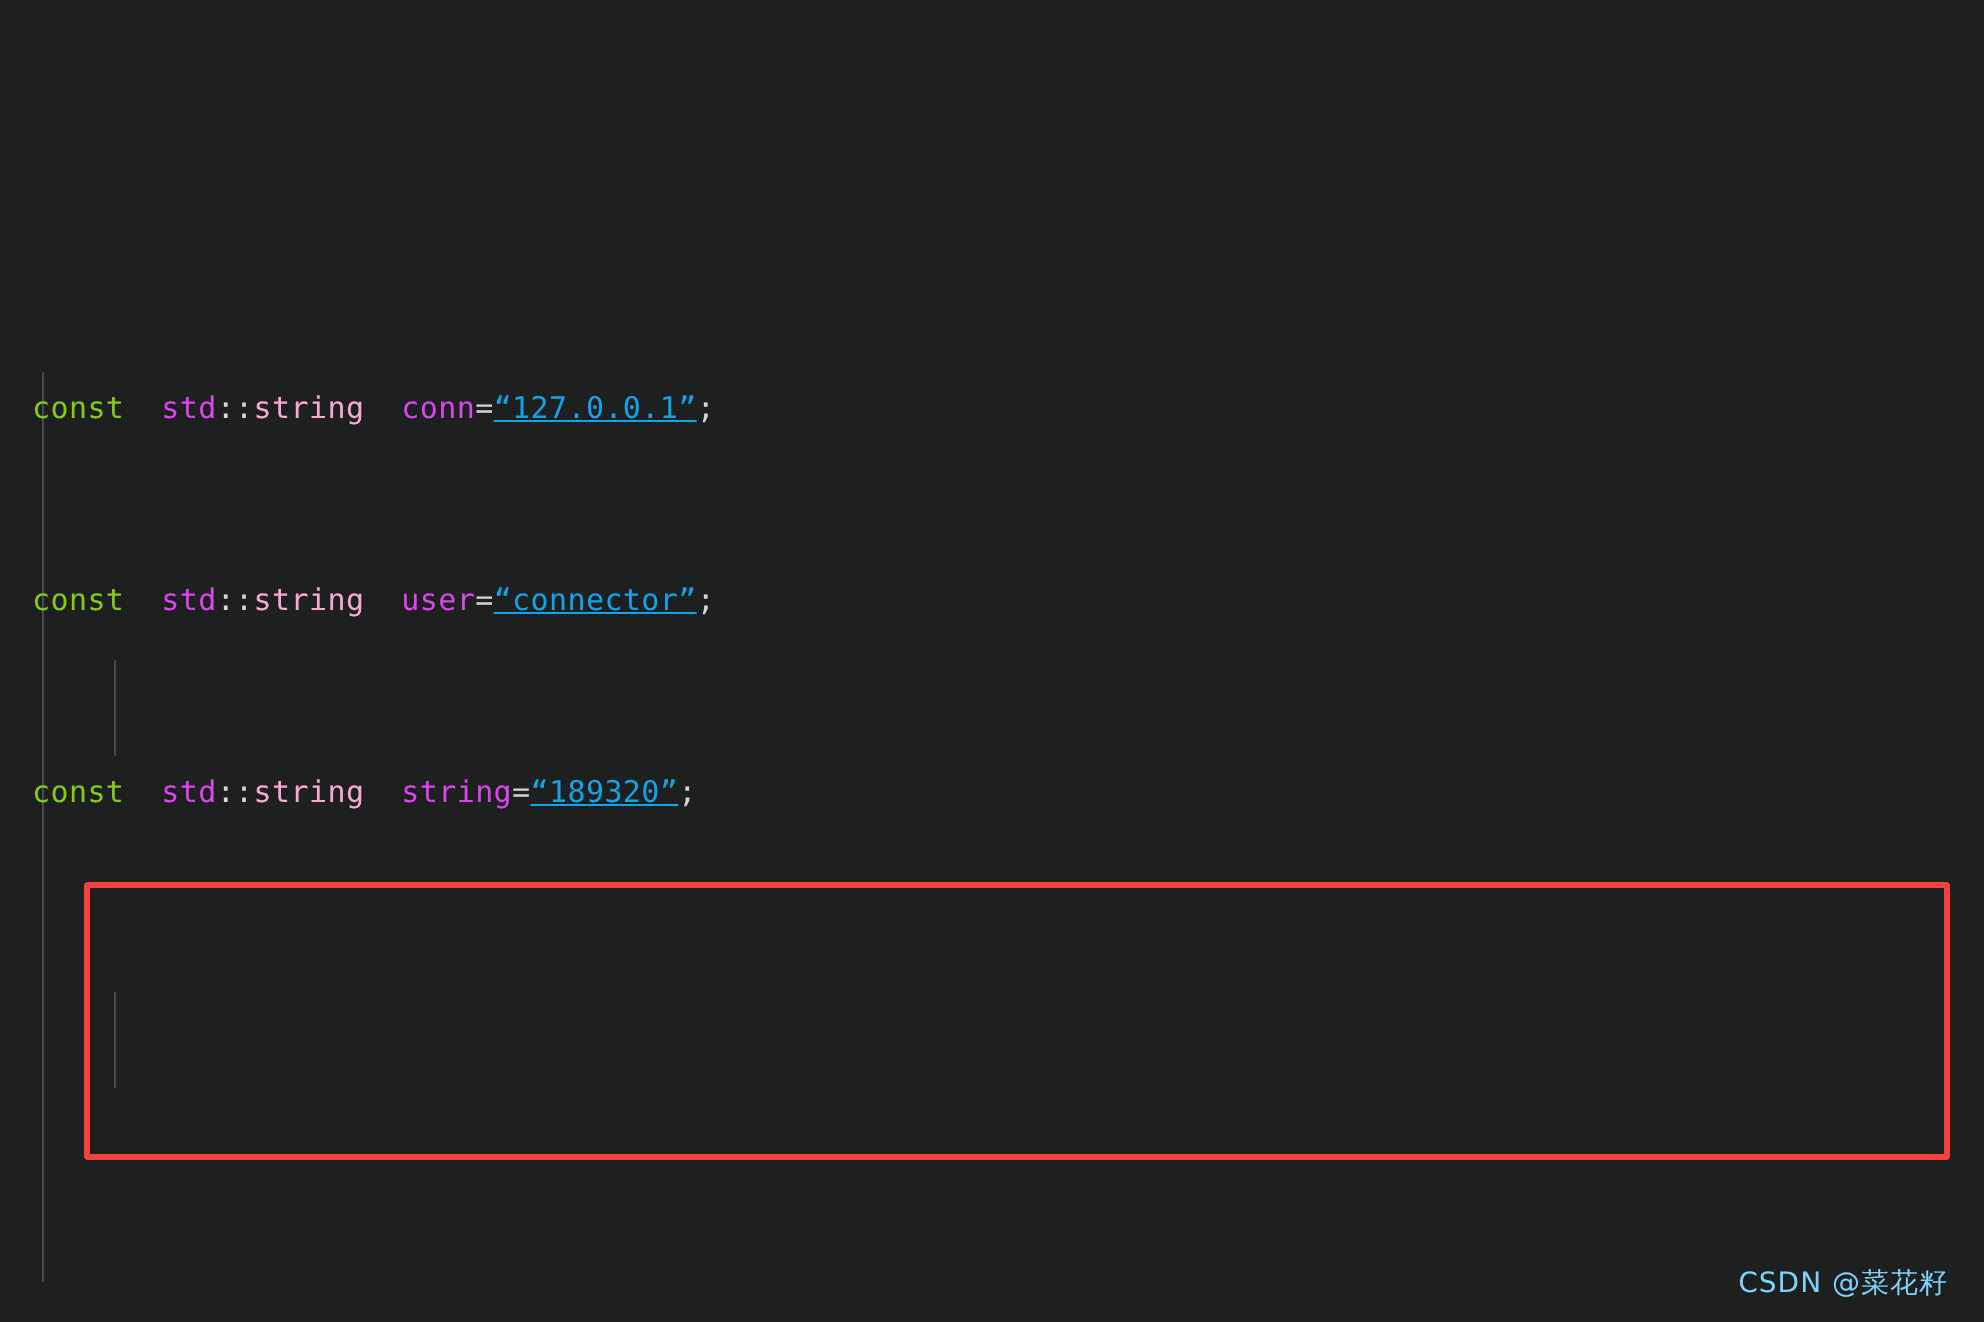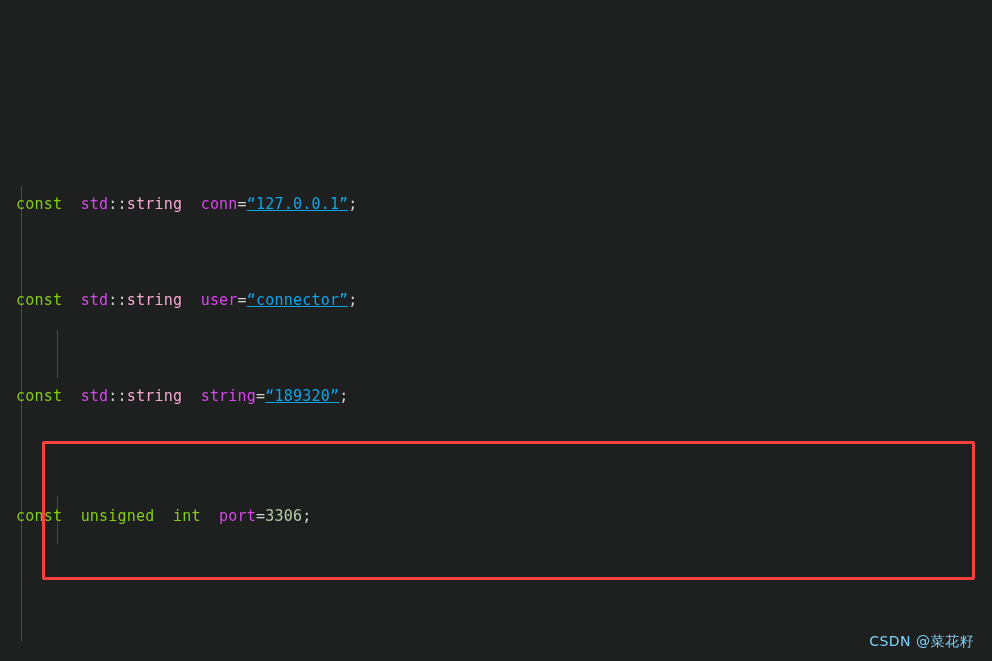--- a/index.html
+++ b/index.html
@@ -70,21 +70,20 @@
   <div class="guide" style="left:57px;top:330px;height:48px;"></div>
   <div class="guide" style="left:57px;top:496px;height:48px;"></div>
 
   <div class="line" style="top:0"><span class="kw">const</span><span class="pl">  </span><span class="pl">std</span><span class="op">::</span><span class="ty">string</span><span class="pl">  conn</span><span class="op">=</span><span class="st">“127.0.0.1”</span><span class="op">;</span></div>
 
   <div class="line"><span class="kw">const</span><span class="pl">  </span><span class="pl">std</span><span class="op">::</span><span class="ty">string</span><span class="pl">  user</span><span class="op">=</span><span class="st">“connector”</span><span class="op">;</span></div>
 
   <div class="line"><span class="kw">const</span><span class="pl">  </span><span class="pl">std</span><span class="op">::</span><span class="ty">string</span><span class="pl">  string</span><span class="op">=</span><span class="st">“189320”</span><span class="op">;</span></div>
 
 
-  <div class="line"><span class="kw">const</span><span class="pl">  </span><span class="kw">unsigned</span><span class="pl">  </span><span class="kw">int</span><span class="pl">  port</span><span class="op">=</span><span class="nu">3306</span><span class="op">;</span></div>
 
   
 
   
 
   
 
   
 
   

